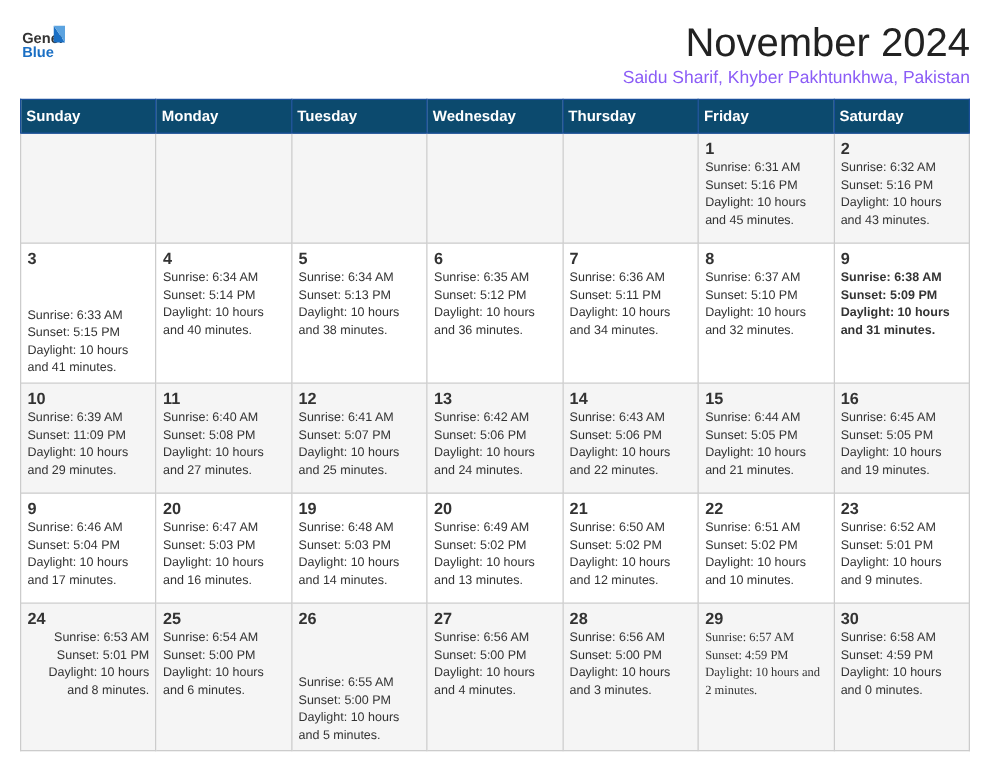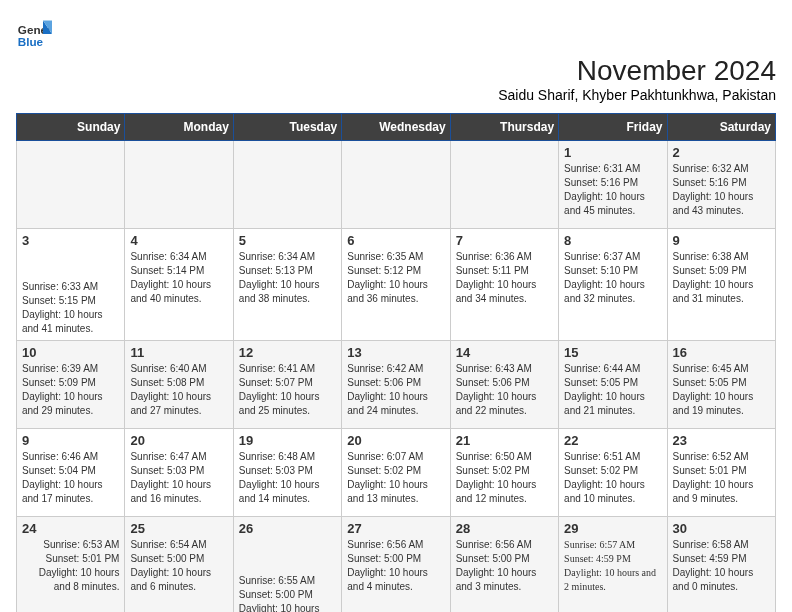--- a/index.html
+++ b/index.html
@@ -22,41 +22,40 @@
       gap: 4px;
     }
     .logo-icon {
       width: 36px;
       height: 36px;
     }
     .title-block {
       text-align: right;
     }
     .month-title {
-      font-size: 28px;
+      font-size: 32px;
       font-weight: normal;
       color: #222;
-      margin-top: 39px;
     }
     .subtitle {
       font-size: 14px;
-      color: #000000;
+      color: #8b5cf6;
       text-align: right;
     }
     table {
       width: 100%;
       border-collapse: collapse;
       table-layout: fixed;
     }
     thead th {
-      background-color: #404040;
+      background-color: #0c4a6e;
       color: #fff;
       font-size: 12px;
       padding: 6px 4px;
-      text-align: right;
+      text-align: left;
       border: 1px solid #1a4f9a;
     }
     tbody td {
       vertical-align: top;
       border: 1px solid #ccc;
       padding: 4px 5px;
       font-size: 10px;
       color: #333;
       height: 88px;
     }
@@ -163,30 +162,30 @@
 Daylight: 10 hours and 34 minutes.</div>
         </td>
         <td>
           <span class="day-num">8</span>
           <div class="day-info" style="white-space: pre-line;">Sunrise: 6:37 AM
 Sunset: 5:10 PM
 Daylight: 10 hours and 32 minutes.</div>
         </td>
         <td>
           <span class="day-num">9</span>
-          <div class="day-info" style="white-space: pre-line;">Sunrise: 6:38 AM
+          <div class="day-info" style="white-space: pre-line; font-weight: bold;">Sunrise: 6:38 AM
 Sunset: 5:09 PM
 Daylight: 10 hours and 31 minutes.</div>
         </td>
       </tr>
       <tr>
         <td>
           <span class="day-num">10</span>
           <div class="day-info" style="white-space: pre-line;">Sunrise: 6:39 AM
-Sunset: 5:09 PM
+Sunset: 11:09 PM
 Daylight: 10 hours and 29 minutes.</div>
         </td>
         <td>
           <span class="day-num">11</span>
           <div class="day-info" style="white-space: pre-line;">Sunrise: 6:40 AM
 Sunset: 5:08 PM
 Daylight: 10 hours and 27 minutes.</div>
         </td>
         <td>
           <span class="day-num">12</span>
@@ -233,21 +232,21 @@
 Daylight: 10 hours and 16 minutes.</div>
         </td>
         <td>
           <span class="day-num">19</span>
           <div class="day-info" style="white-space: pre-line;">Sunrise: 6:48 AM
 Sunset: 5:03 PM
 Daylight: 10 hours and 14 minutes.</div>
         </td>
         <td>
           <span class="day-num">20</span>
-          <div class="day-info" style="white-space: pre-line;">Sunrise: 6:07 AM
+          <div class="day-info" style="white-space: pre-line;">Sunrise: 6:49 AM
 Sunset: 5:02 PM
 Daylight: 10 hours and 13 minutes.</div>
         </td>
         <td>
           <span class="day-num">21</span>
           <div class="day-info" style="white-space: pre-line;">Sunrise: 6:50 AM
 Sunset: 5:02 PM
 Daylight: 10 hours and 12 minutes.</div>
         </td>
         <td>

